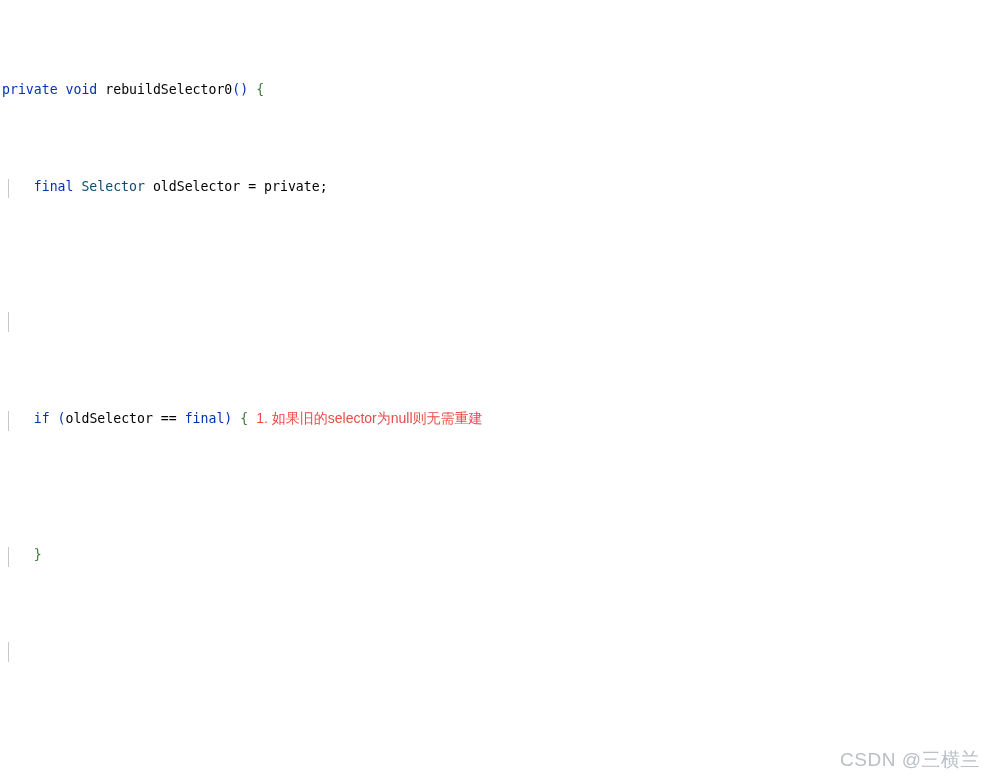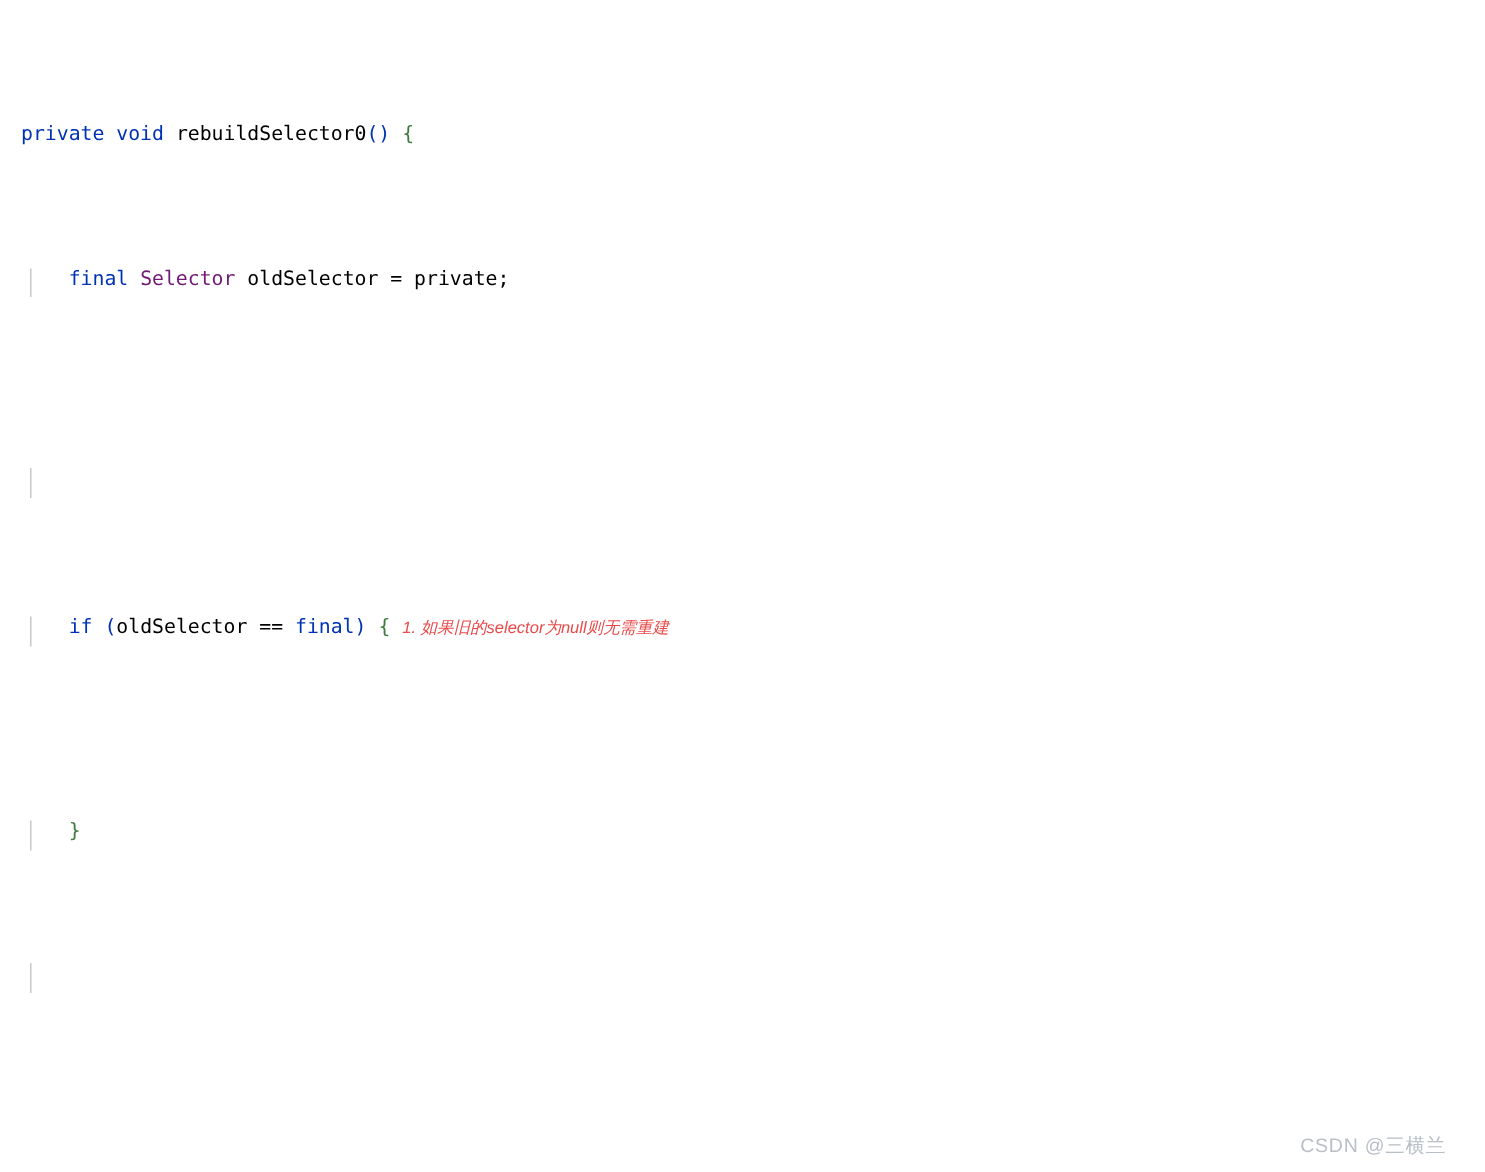--- a/index.html
+++ b/index.html
@@ -22,21 +22,21 @@
     position: relative;
     padding-top: 2px;
     font-size: 13.2px;
     line-height: 19.4px;
     white-space: pre;
     color: #000000;
   }
   .line {
     position: relative;
     height: 19.4px;
-    padding-left: 14px;
+    padding-left: 2px;
     white-space: pre;
   }
   .line > span, .line > .guides {
     position: relative;
     z-index: 1;
   }
 
   
   .guides {
     position: absolute;
@@ -49,39 +49,38 @@
   .guide {
     position: absolute;
     top: 0;
     width: 1px;
     height: 19.4px;
     background: #c8c8c8;
   }
 
   
   .kw   { color: #0033b3; }          
-  .typ  { color: #701a75; }
+  .typ  { color: #0c4a6e; }
   .plain{ color: #000000; }
   .par  { color: #0033b3; }          
   .brace{ color: #3e7a3e; }          
 
   .note {
     color: #ea4a4a;
     font-family: "Liberation Sans", "DejaVu Sans", sans-serif;
-    font-size: 11px;
-    font-style: italic;
+    font-size: 14px;
   }
 
   .watermark {
     position: absolute;
-    right: 26px;
+    right: 10px;
     bottom: 8px;
     color: #b9bfc6;
     font-family: "Liberation Sans", "DejaVu Sans", sans-serif;
-    font-size: 13px;
+    font-size: 19px;
     letter-spacing: .5px;
     z-index: 5;
   }
 </style>
 </head>
 <body>
 
 <div id="editor">
 
   <div class="code-area">

